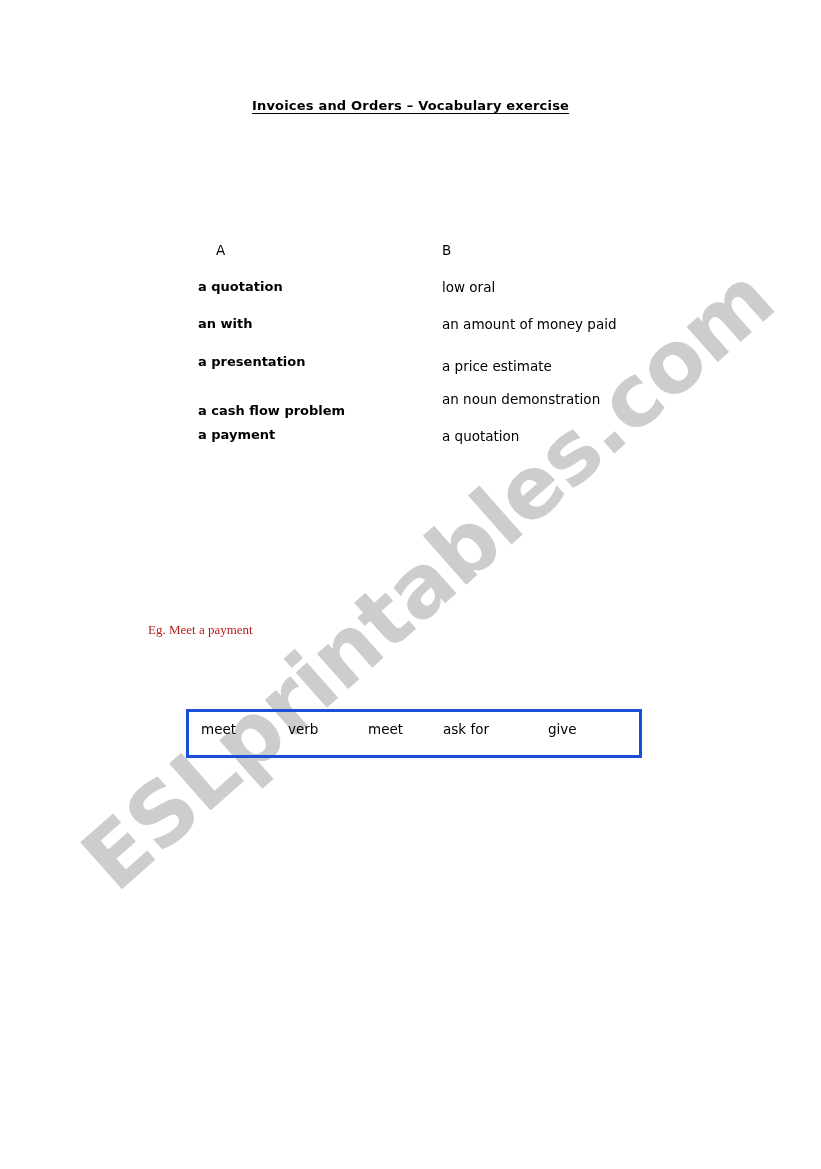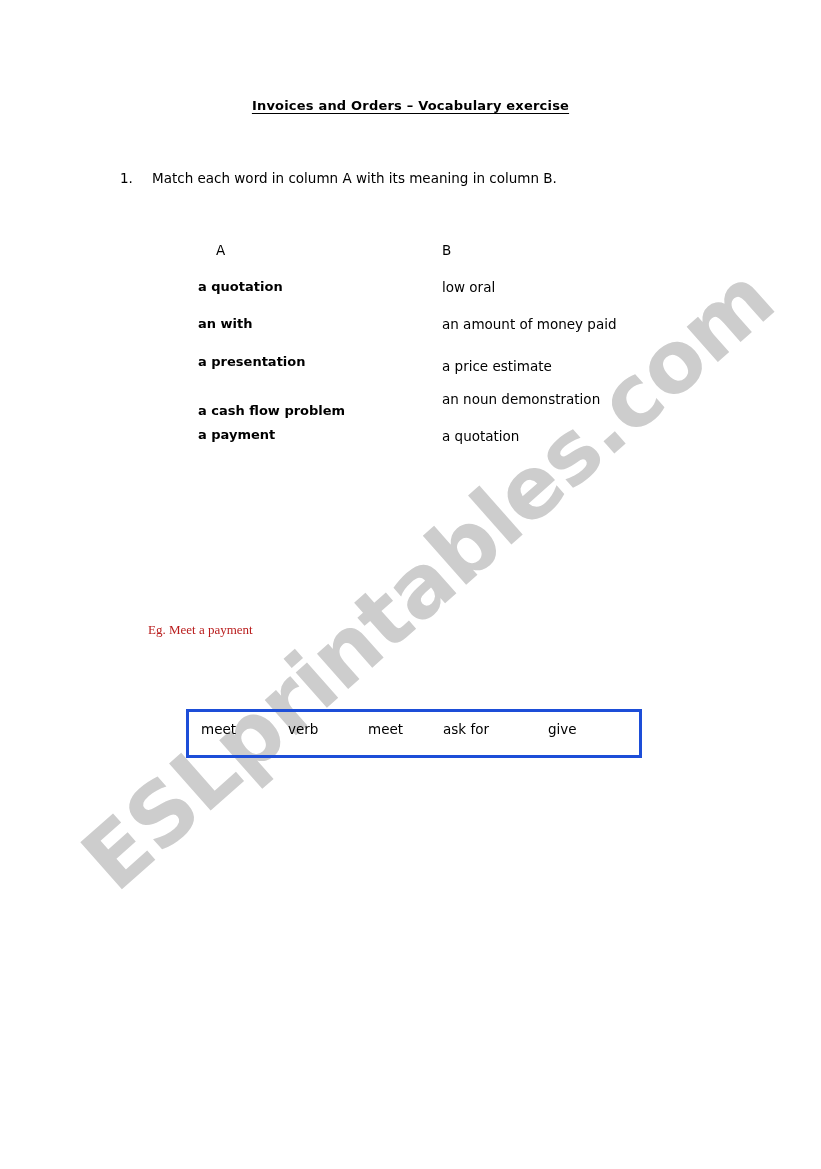--- a/index.html
+++ b/index.html
@@ -164,23 +164,20 @@
   <div id="watermark-layer">
     <div id="watermark-text">ESLprintables.com</div>
   </div>
 
   <div id="content">
 
     <div class="doc-title">
       <span class="u">Invoices and Orders – Vocabulary exercise</span>
     </div>
 
-    <div class="instruction" id="instruction-1">
-      <span class="num">1.</span><span>Match each word in column A with its meaning in column B.</span>
-    </div>
 
     <div id="match-table">
 
       <div class="col-header" id="col-a-header">A</div>
       <div class="col-header" id="col-b-header">B</div>
 
       <div class="match-row-a" style="top:279px">a quotation</div>
       <div class="match-row-b" style="top:279px">low oral</div>
 
       <div class="match-row-a" style="top:316px">an with</div>

